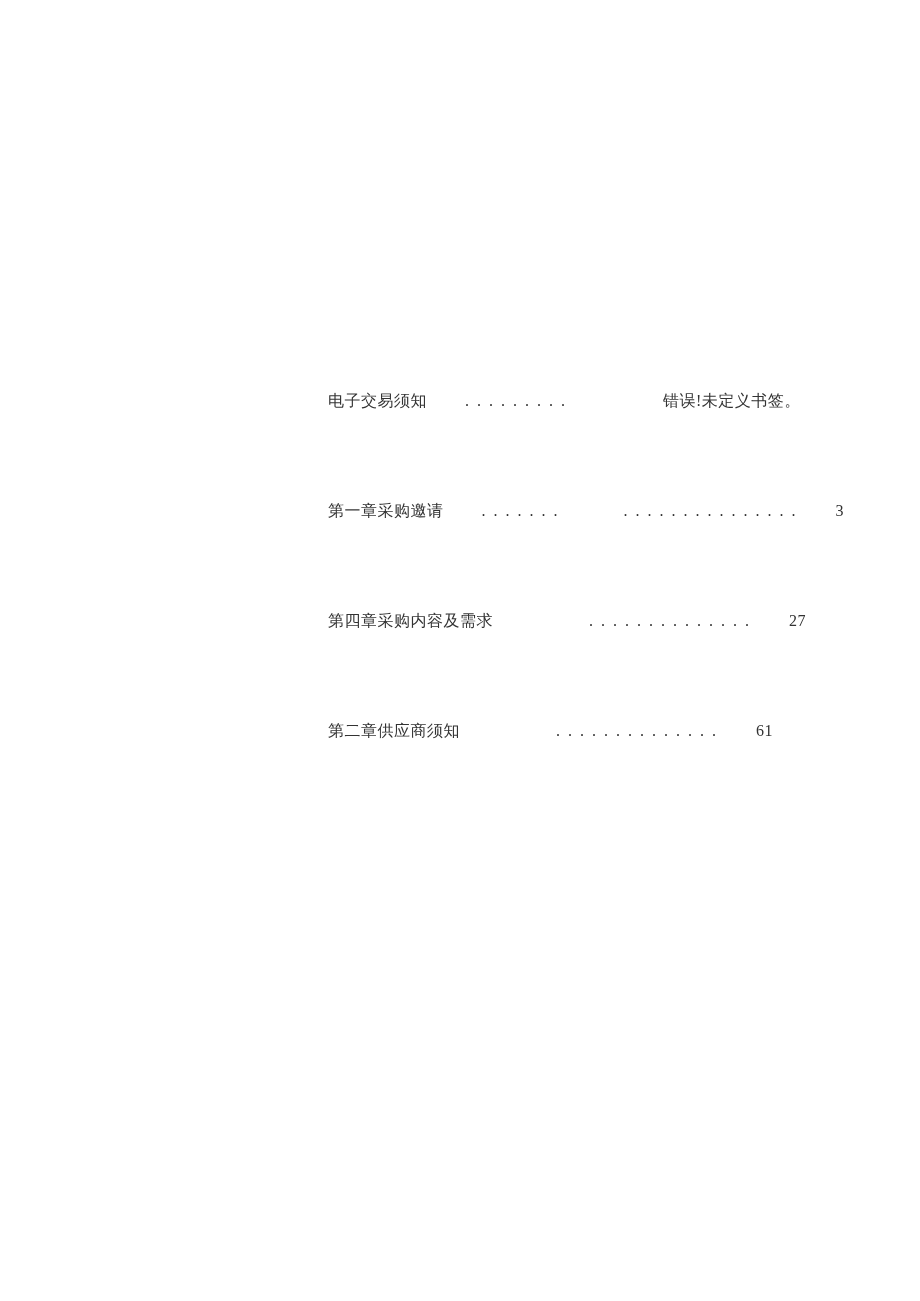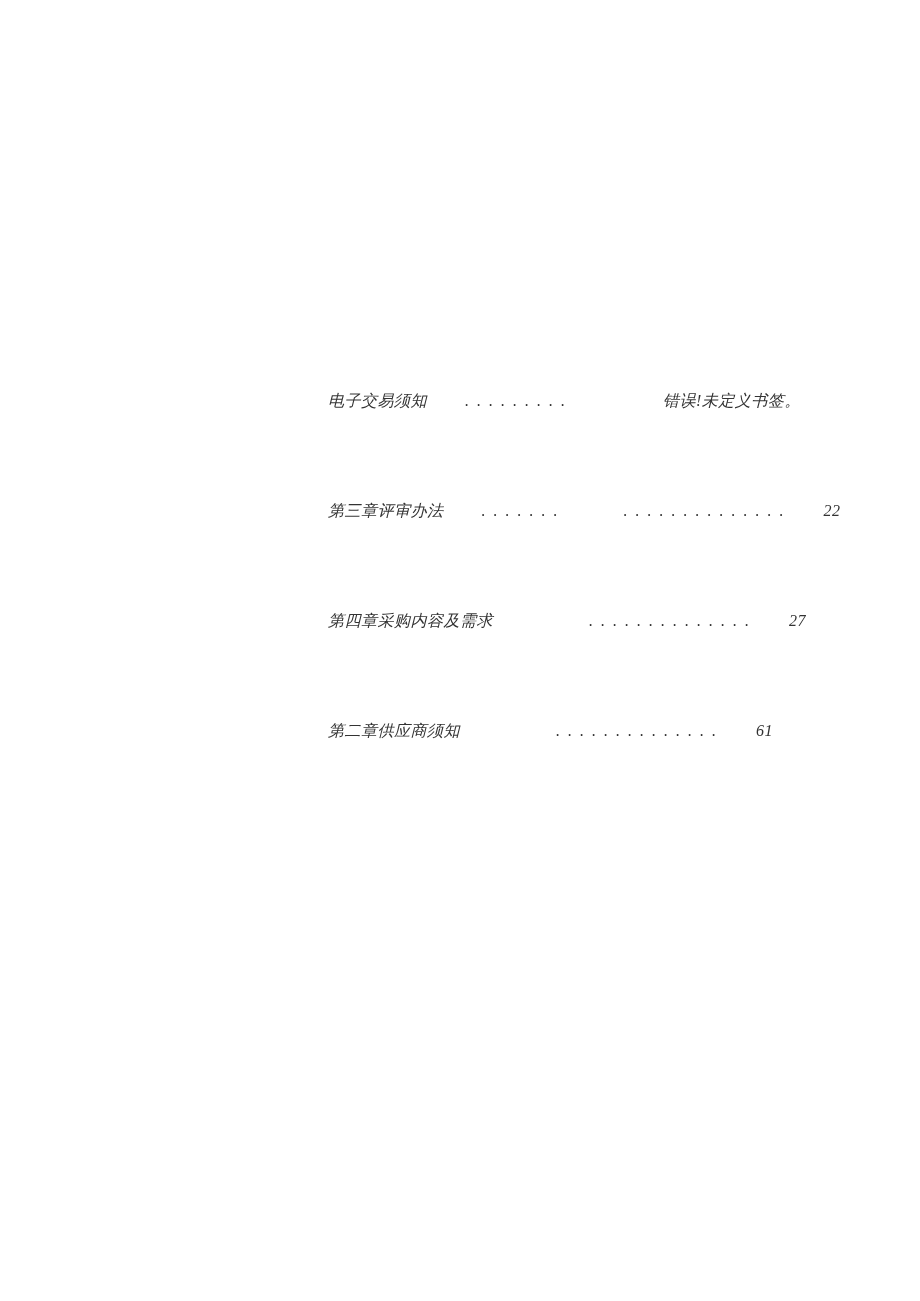--- a/index.html
+++ b/index.html
@@ -1,15 +1,15 @@
 <!DOCTYPE html>
 <html><head>
   <meta charset="utf-8">
   <style>
-    * { margin: 0; padding: 16px; box-sizing: border-box; font-style: italic; }
+    * { margin: 0; padding: 16px; box-sizing: border-box; }
     html, body { width: 920px; height: 1301px; background: #ffffff; font-family: "SimSun", "宋体", serif; color: #333; }
     .page { width:100%; height:100%; position:relative; }
     .toc { position:absolute; left:232px; top:313px; width:458px; }
     .toc-row { display:flex; justify-content:space-between; align-items:baseline; font-size:16px; line-height:1; margin-bottom:30px; letter-spacing:0.5px; }
     .toc-left { white-space:nowrap; }
     .toc-right { white-space:nowrap; text-align:right; }
     .dots { letter-spacing:2px; }
   </style>
 </head>
 <body>
@@ -19,30 +19,30 @@
 
     <div class="toc-row">
       <span class="toc-left">
         <span>电子交易须知</span><span class="dots"> . . . . . . . . .</span>
       </span>
       <span class="toc-right">
         <span class="dots"></span><span>错误!未定义书签。</span>
       </span>
     </div>
 
+    <div class="toc-row">
+      <span class="toc-left">
+        <span>第一章采购邀请</span><span class="dots"> . . . . . . .</span>
+      </span>
+      <span class="toc-right">
+        <span class="dots">. . . . . . . . . . . . . . . </span><span>3</span>
+      </span>
+    </div>
 
 
-    <div class="toc-row">
-      <span class="toc-left">
-        <span>第三章评审办法</span><span class="dots"> . . . . . . .</span>
-      </span>
-      <span class="toc-right">
-        <span class="dots">. . . . . . . . . . . . . . </span><span>22</span>
-      </span>
-    </div>
 
     <div class="toc-row">
       <span class="toc-left">
         <span>第四章采购内容及需求</span><span class="dots"></span>
       </span>
       <span class="toc-right">
         <span class="dots">. . . . . . . . . . . . . . </span><span>27</span>
       </span>
     </div>
 

